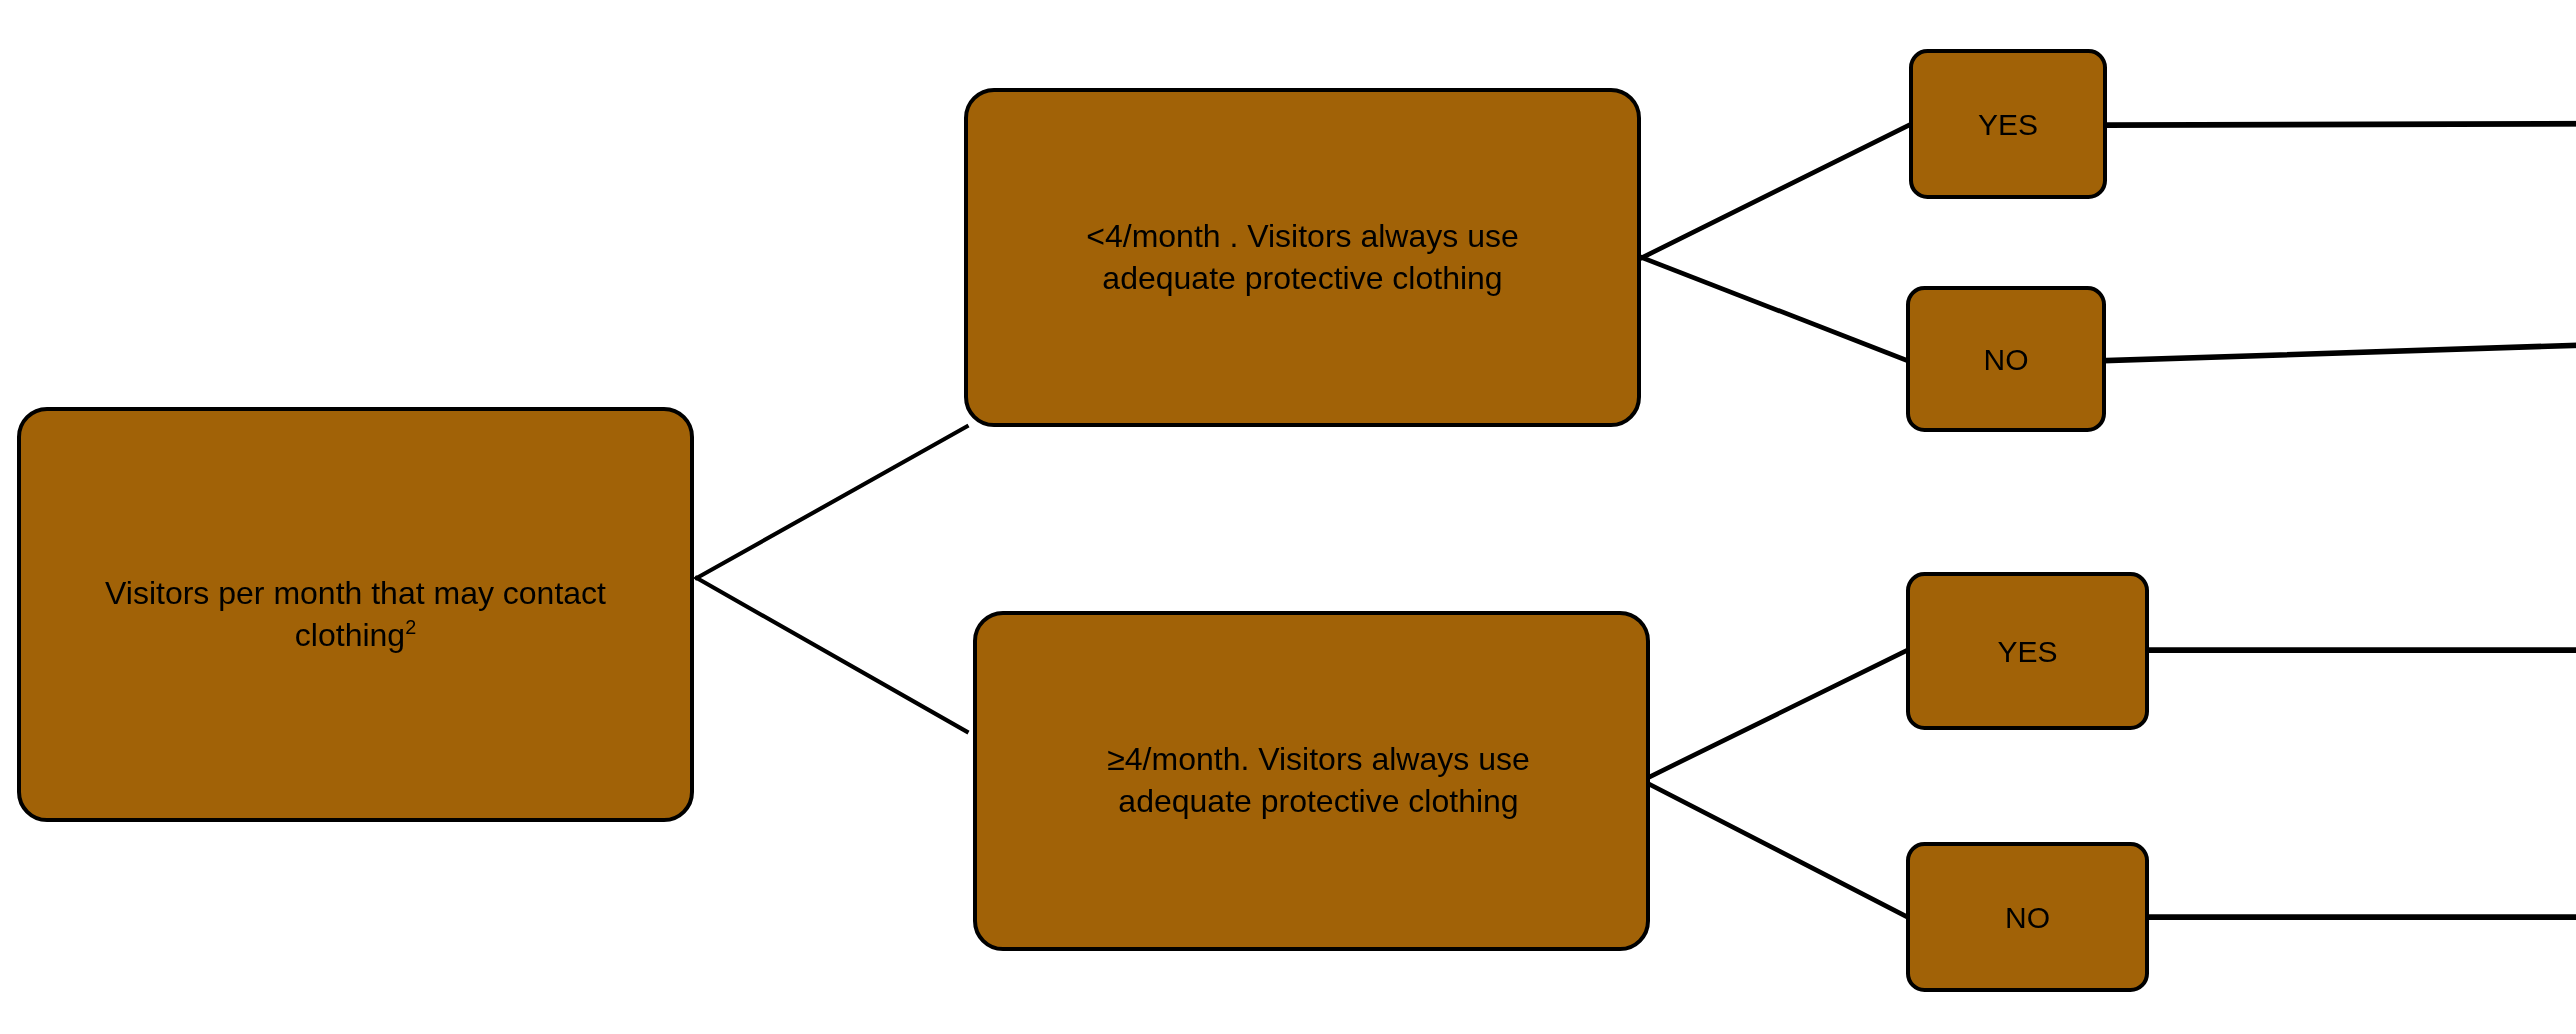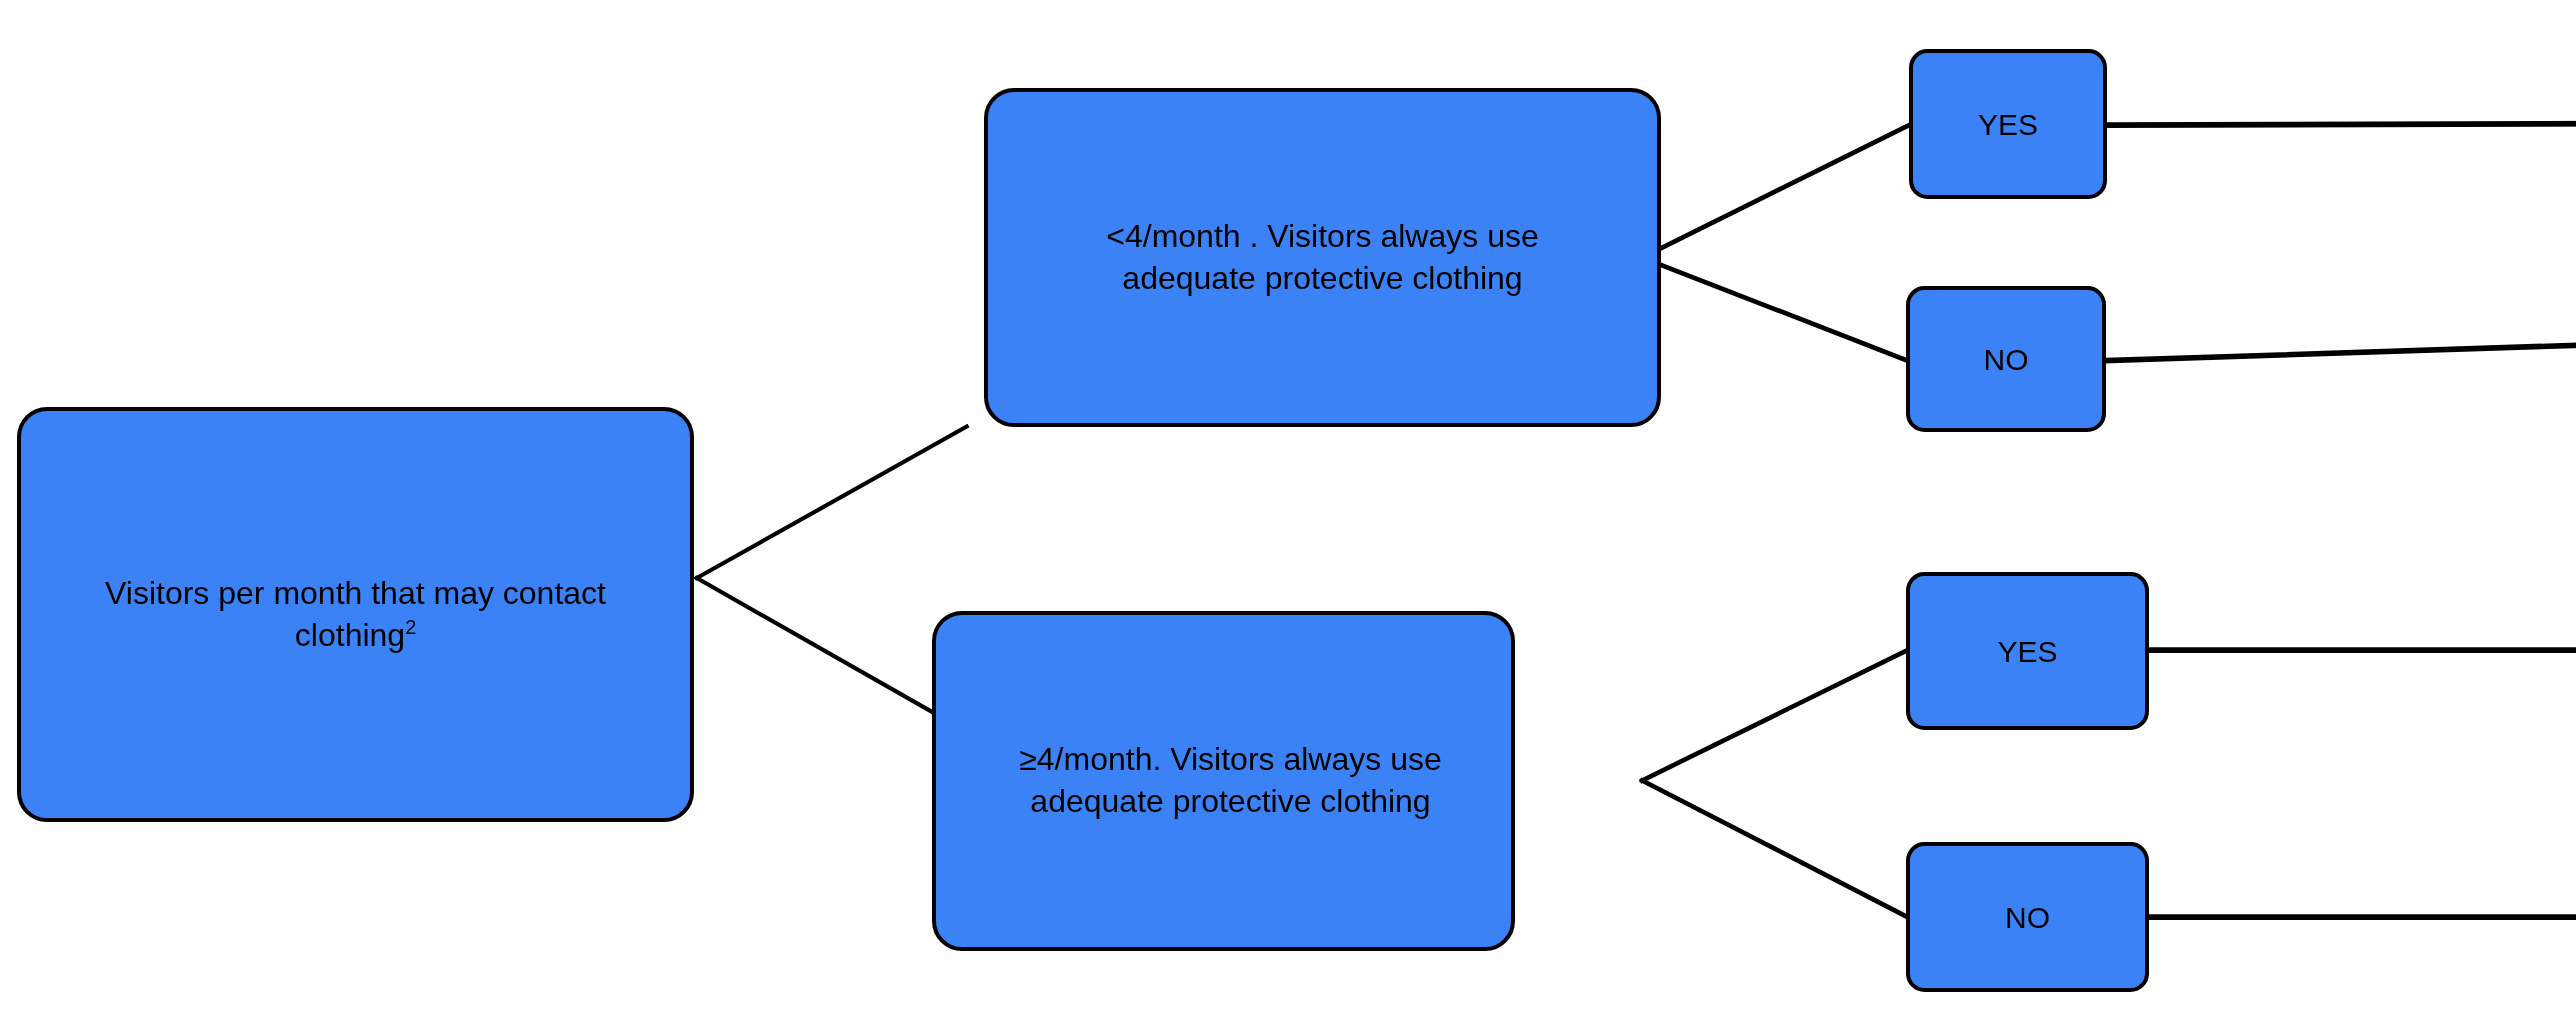--- a/index.html
+++ b/index.html
@@ -35,21 +35,21 @@
   .node {
     position: absolute;
     box-sizing: border-box;
     display: flex;
     align-items: center;
     justify-content: center;
     text-align: center;
   }
 
   .node-box {
-    background: #3b82f6;
+    background: #a16207;
     border: 4.1px solid #000000;
     border-radius: 30px;
   }
 
   .node-box.small {
     border-radius: 18.5px;
   }
 
   .node-label {
     display: block;
@@ -98,25 +98,25 @@
     <line x1="4088" y1="243" x2="5080" y2="240" stroke="#000000" stroke-width="11" stroke-linecap="square"></line>
     <line x1="4088" y1="700" x2="5070" y2="668" stroke="#000000" stroke-width="11" stroke-linecap="square"></line>
     <line x1="4172" y1="1262" x2="5090" y2="1262" stroke="#000000" stroke-width="11" stroke-linecap="square"></line>
     <line x1="4172" y1="1780" x2="5085" y2="1780" stroke="#000000" stroke-width="11" stroke-linecap="square"></line>
   </svg>
 
   <div class="node node-box" style="left:17px; top:407px; width:677px; height:415px;">
     <span class="node-label label-root"><span>Visitors per month that may contact</span><br><span>clothing</span><span class="sup">2</span></span>
   </div>
 
-  <div class="node node-box" style="left:964px; top:88px; width:677px; height:339px;margin-left:20px;">
+  <div class="node node-box" style="left:964px; top:88px; width:677px; height:339px;">
     <span class="node-label label-decision"><span>&lt;4/month . Visitors always use</span><br><span>adequate protective clothing</span></span>
   </div>
 
-  <div class="node node-box" style="left:932px; top:611px; width:583px; height:340px;padding-left:14px;">
+  <div class="node node-box" style="left:973px; top:611px; width:677px; height:340px;padding-left:14px;">
     <span class="node-label label-decision"><span>≥4/month. Visitors always use</span><br><span>adequate protective clothing</span></span>
   </div>
 
   <div class="node node-box small" style="left:1909px; top:49px; width:198px; height:150px;">
     <span class="node-label label-answer">YES</span>
   </div>
 
   <div class="node node-box small" style="left:1906px; top:286px; width:200px; height:146px;">
     <span class="node-label label-answer">NO</span>
   </div>

